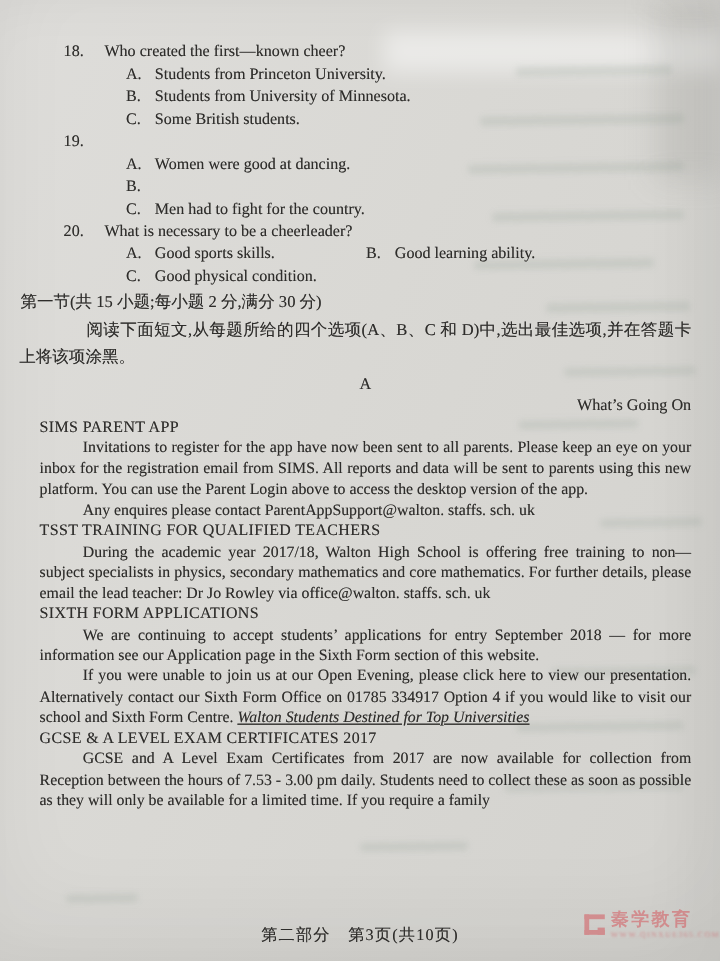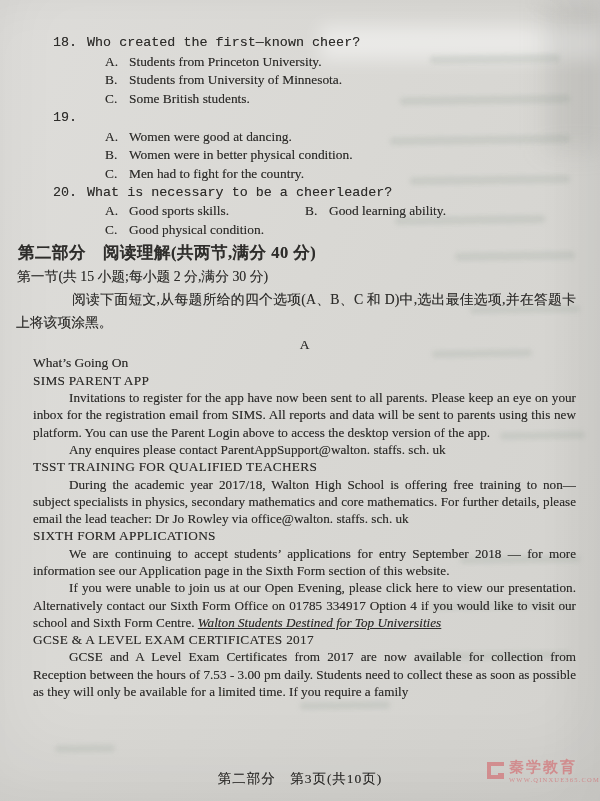--- a/index.html
+++ b/index.html
@@ -20,33 +20,33 @@
     overflow:hidden;
   }
   
   .artifact { position:absolute; pointer-events:none; }
   .glare { background:rgba(255,255,255,0.45); filter:blur(9px); }
   .bleed { background:rgba(120,135,122,0.16); filter:blur(2.5px); transform:rotate(-0.8deg); border-radius:3px; }
   .smudge { background:rgba(150,152,146,0.22); filter:blur(12px); }
 
   
   .questions { position:relative; font-size:13.4px; line-height:18.7px; padding-left:20px; }
-  .q-line { display:flex;font-family:Liberation Mono, monospace; }
+  .q-line { display:flex; }
   .qnum { flex:0 0 34px; }
   .opt-line { display:flex; padding-left:52px; }
   .olabel { flex:0 0 24px; }
   .opt-cell { display:inline-flex; width:200px; }
 
   
   .part-header { position:relative; font-weight:bold; font-size:16.5px; line-height:25px; margin-left:-15px; letter-spacing:0.5px; }
   .sub-header { position:relative; font-size:13.8px; line-height:23px; margin-left:-16px; }
   .instructions { position:relative; font-size:13.8px; line-height:23px; margin:0 0 0 -17px; text-indent:56px; text-align:justify; }
 
   .passage-label { position:relative; text-align:center; font-size:13.5px; line-height:18px; margin-top:2px; }
-  .passage-title { position:relative; text-align:left; font-size:13.5px; line-height:18px;font-family:Liberation Serif, serif; }
+  .passage-title { position:relative; text-align:right; font-size:13.5px; line-height:18px;font-family:Liberation Serif, serif; }
 
   
   .p-heading { position:relative; font-size:13.3px; line-height:17.3px; letter-spacing:0.3px; }
   .para { position:relative; font-size:13.2px; line-height:17.3px; margin:0; text-align:justify; text-indent:36px; }
   .emph { font-style:italic; text-decoration:underline; }
 
   .footer { position:absolute; left:0; bottom:13px; width:100%; text-align:center; font-size:13.5px; letter-spacing:1px; }
 
   
   .watermark { position:absolute; left:487px; top:760px; display:flex; align-items:flex-start; opacity:0.55; color:#d4595f; }
@@ -101,21 +101,20 @@
 
     <div class="q-line">
       <span class="qnum">19.</span>
     </div>
     <div class="opt-line">
       <span class="olabel">A.</span>
       <span>Women were good at dancing.</span>
     </div>
     <div class="opt-line">
       <span class="olabel">B.</span>
-      <span>Women were in better physical condition.</span>
     </div>
     <div class="opt-line">
       <span class="olabel">C.</span>
       <span>Men had to fight for the country.</span>
     </div>
 
     <div class="q-line">
       <span class="qnum">20.</span>
       <span class="qtext">What is necessary to be a cheerleader?</span>
     </div>
@@ -128,21 +127,20 @@
         <span class="olabel">B.</span>
         <span>Good learning ability.</span>
       </span>
     </div>
     <div class="opt-line">
       <span class="olabel">C.</span>
       <span>Good physical condition.</span>
     </div>
   </section>
 
-  <div class="part-header txt">第二部分　阅读理解(共两节,满分 40 分)</div>
   <div class="sub-header txt">第一节(共 15 小题;每小题 2 分,满分 30 分)</div>
   <p class="instructions txt">阅读下面短文,从每题所给的四个选项(A、B、C 和 D)中,选出最佳选项,并在答题卡上将该项涂黑。</p>
 
   <div class="passage-label txt">A</div>
   <div class="passage-title txt">What’s Going On</div>
 
   <div class="p-heading txt">SIMS PARENT APP</div>
   <p class="para txt">Invitations to register for the app have now been sent to all parents.  Please keep an eye on your inbox for the registration email from SIMS.  All reports and data will be sent to parents using this new platform.  You can use the Parent Login above to access the desktop version of the app.</p>
   <p class="para txt">Any enquires please contact ParentAppSupport@walton. staffs. sch. uk</p>
 

